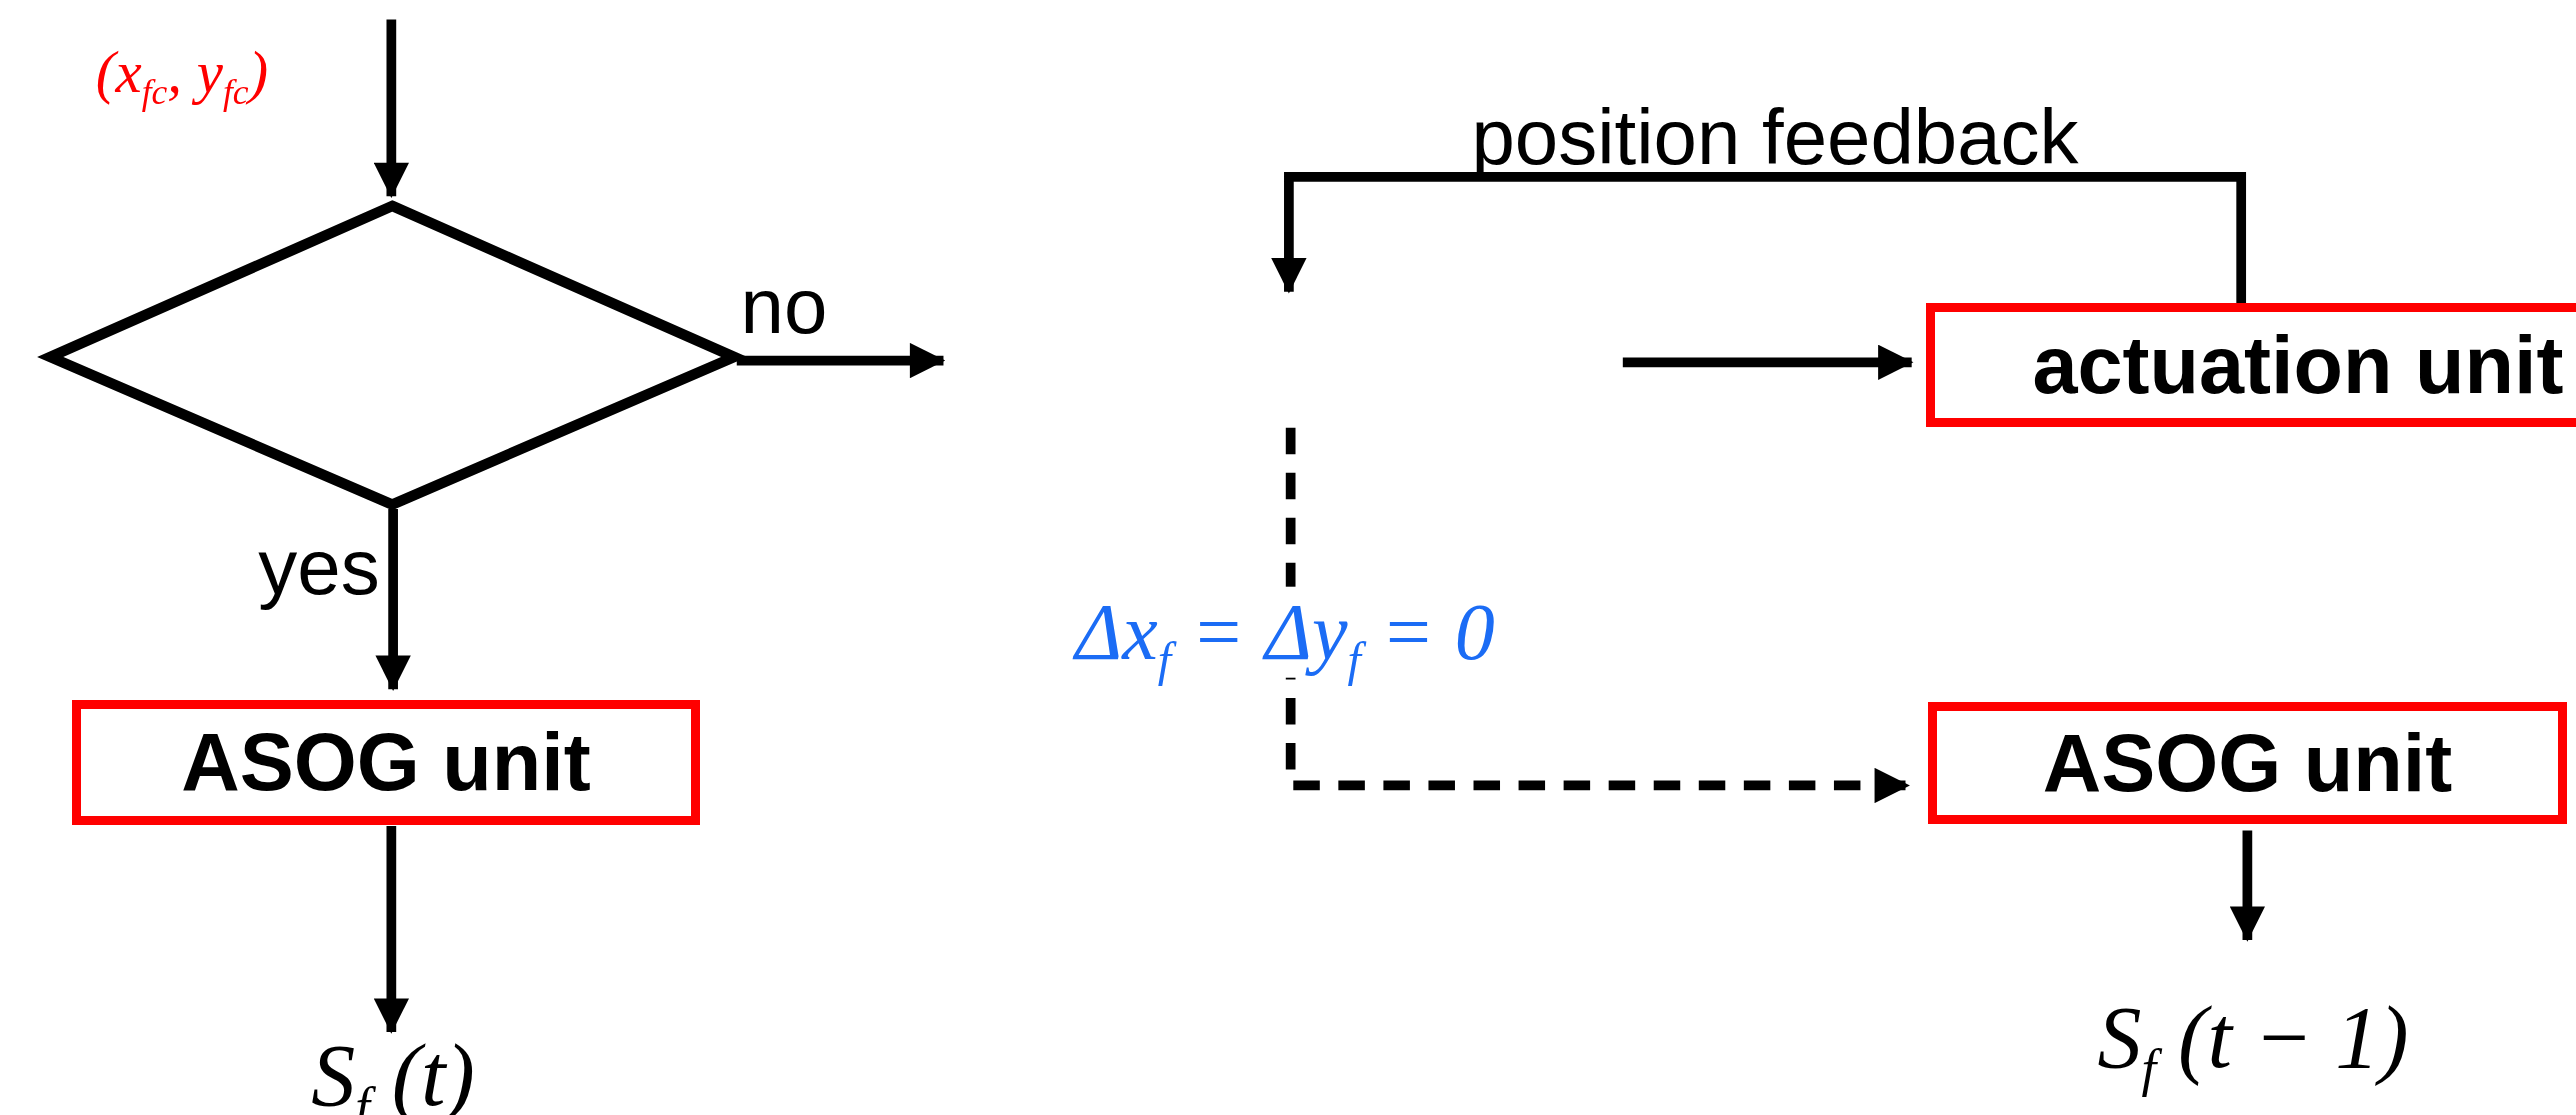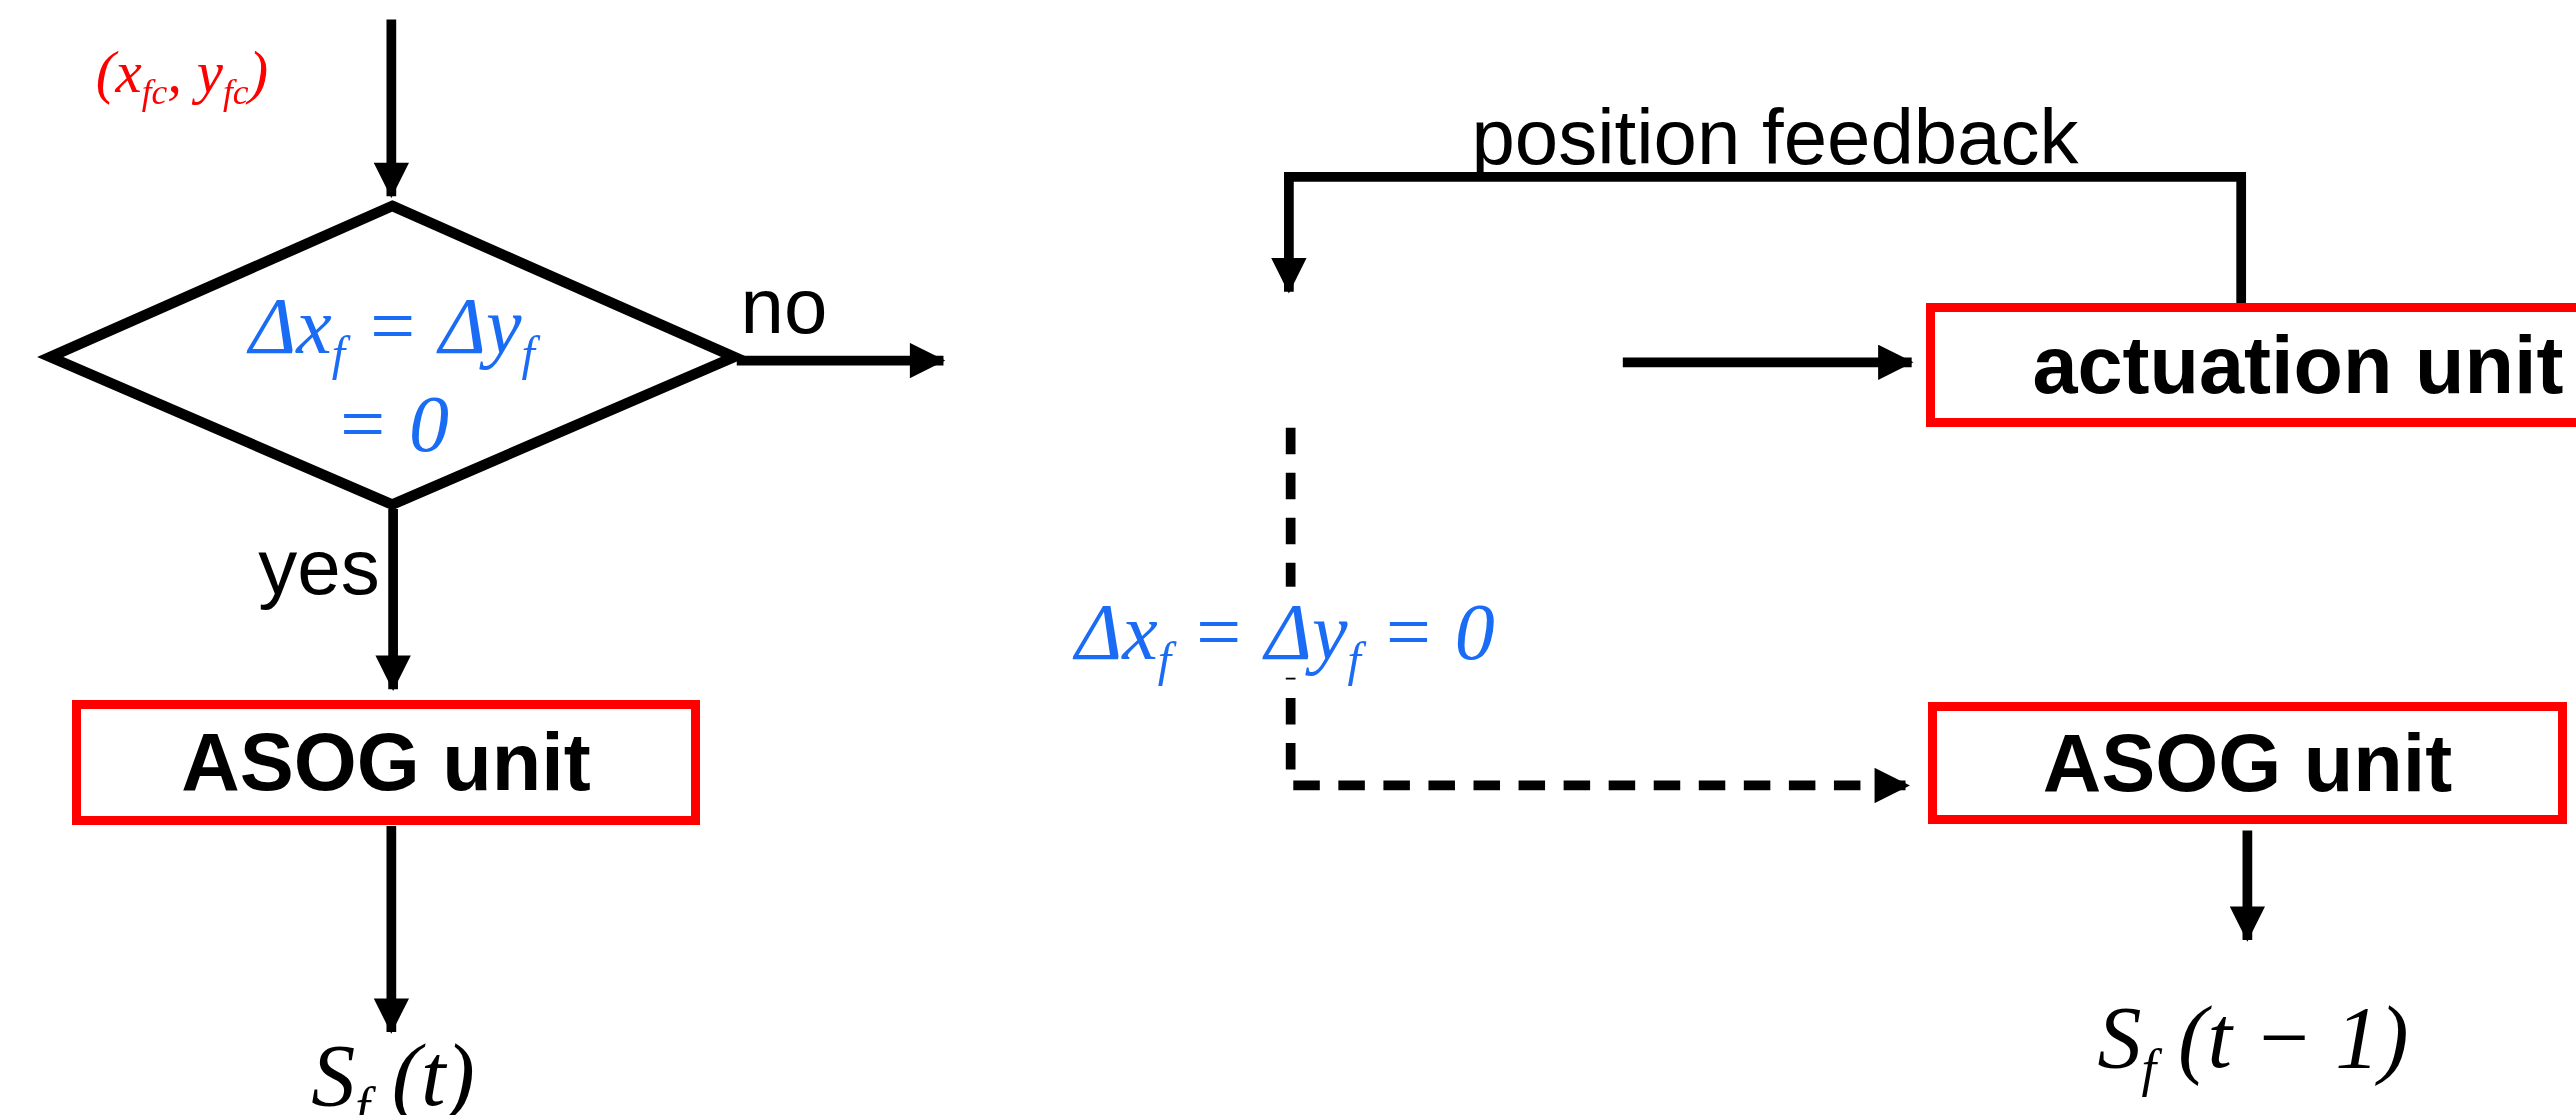--- a/index.html
+++ b/index.html
@@ -80,24 +80,20 @@
   </div>
 
   <div class="node node--red" style="left:72px; top:700px; width:628px; height:125px;">
     <span>ASOG unit</span>
   </div>
 
   <div class="node node--red" style="left:1928px; top:702px; width:639px; height:122px;">
     <span>ASOG unit</span>
   </div>
 
-  <div class="diamond-text math math--blue">
-    <div>Δx<sub>f</sub> = Δy<sub>f</sub></div>
-    <div>= 0</div>
-  </div>
 
   <div class="lbl math math--red" style="left:182px; top:72px;">(x<sub>fc</sub>, y<sub>fc</sub>)</div>
 
   <div class="lbl" style="left:784px; top:306px;">no</div>
 
   <div class="lbl" style="left:319px; top:567px;">yes</div>
 
   <div class="lbl" style="left:1775px; top:121px;margin-top:16px;">position feedback</div>
 
 

